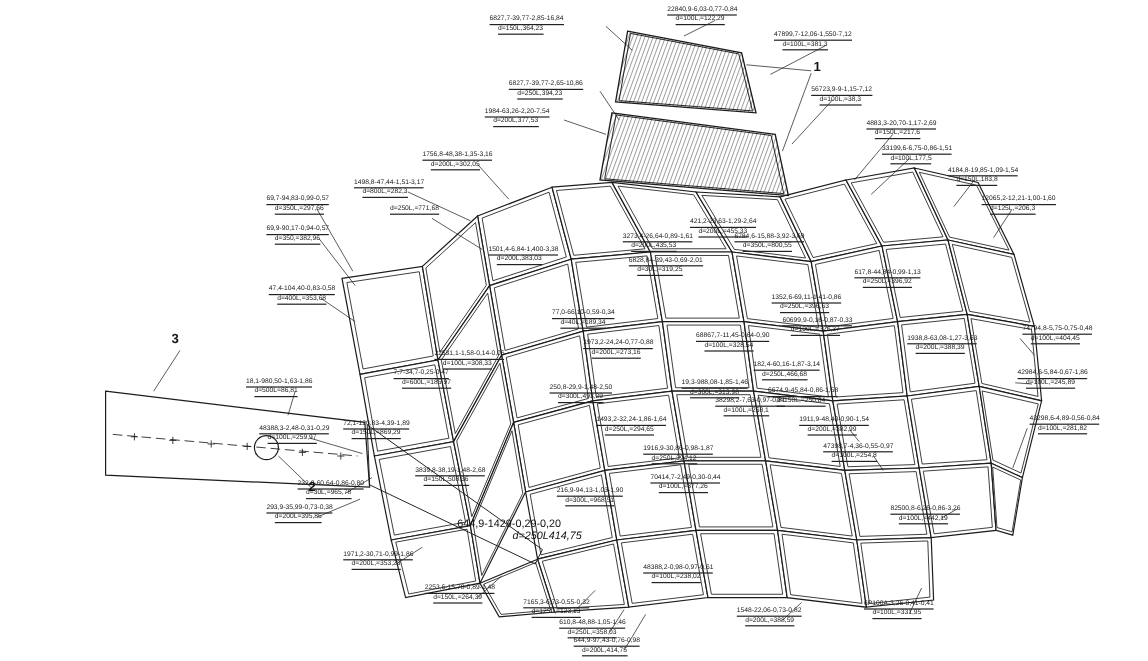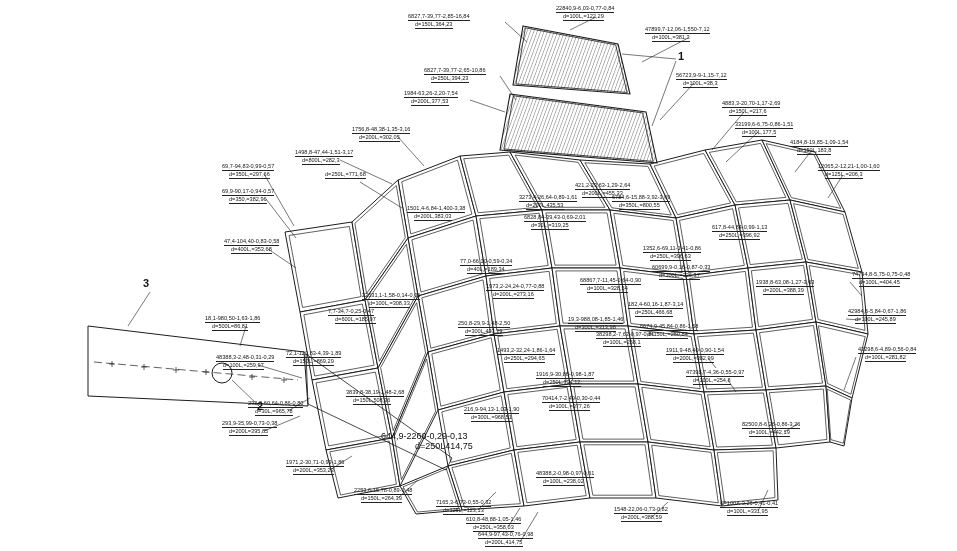--- a/index.html
+++ b/index.html
@@ -7,21 +7,21 @@
     position:relative;width:957px;height:551px;background:#ffffff;overflow:hidden;
     font-family:"Liberation Sans", sans-serif;color:#1c1c1c;
   }
   #drawing{position:absolute;left:0;top:0;}
   #labels{position:absolute;left:0;top:0;width:957px;height:551px;pointer-events:none;}
   .lab{position:absolute;font-size:5.6px;line-height:1.25;white-space:nowrap;color:#161616;}
   .lab .ln{border-bottom:0.6px solid #222;width:max-content;}
   .lab .ln + .ln{margin-left:7px;}
   .callout{position:absolute;font-size:11px;font-weight:bold;color:#161616;}
   .biglab{position:absolute;left:381px;top:431px;font-size:9px;color:#111;white-space:nowrap;}
-  .biglab .l2{margin-left:34px;}
+  .biglab .l2{margin-left:46px;font-style:italic;}
 </style>
 </head>
 <body>
 
 <div class="stage">
   <svg id="drawing" width="957" height="551" viewBox="0 0 957 551">
     <defs>
       <pattern id="hatch" width="3.2" height="9" patternUnits="userSpaceOnUse" patternTransform="rotate(20)">
         <line x1="0" y1="0" x2="0" y2="9" stroke="#1c1c1c" stroke-width="0.7"></line>
       </pattern>
@@ -418,16 +418,16 @@
       <div class="lab" style="left: 478px; top: 531px;">
         <div class="ln">644,9-97,43-0,76-0,98</div>
         <div class="ln">d=200L,414,75</div>
       </div>
       <div class="callout" style="left: 678px; top: 50px;">1</div>
       <div class="callout" style="left: 257px; top: 400px;">2</div>
       <div class="callout" style="left: 143px; top: 277px;">3</div>
     </div>
 
   <div class="biglab">
-    <div class="l1">644,9-2260-0,29-0,13</div>
+    <div class="l1">644,9-1429-0,29-0,20</div>
     <div class="l2">d=250L414,75</div>
   </div>
 </div>
 
 </body></html>

